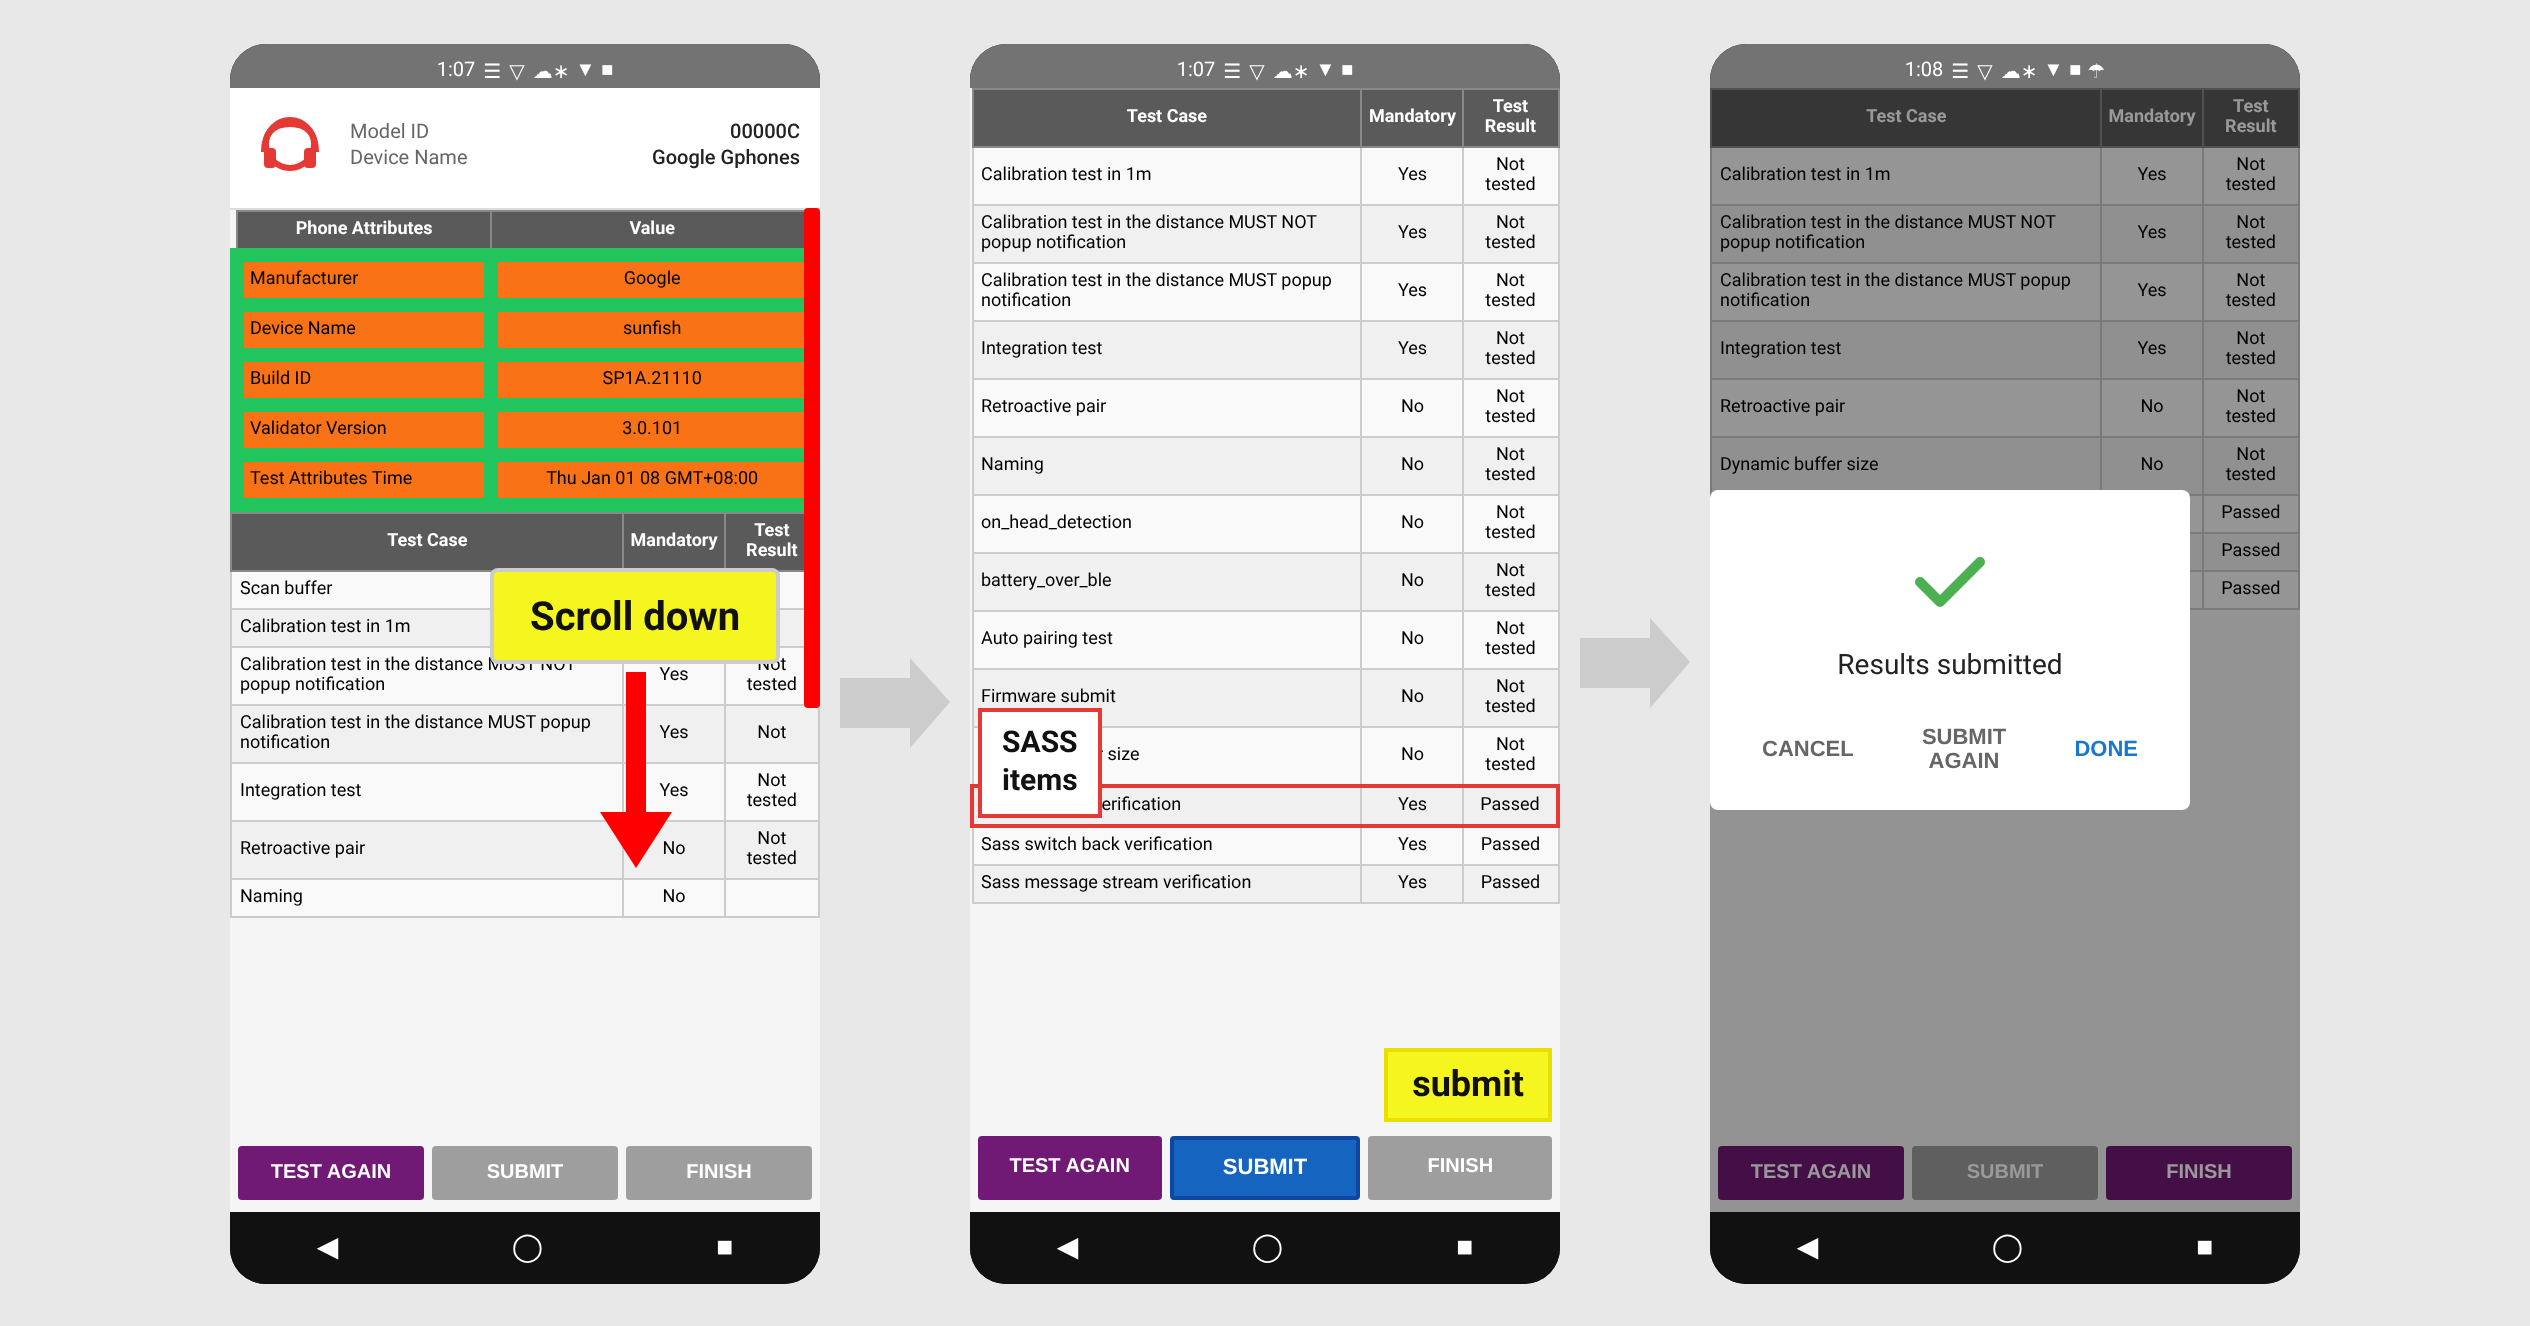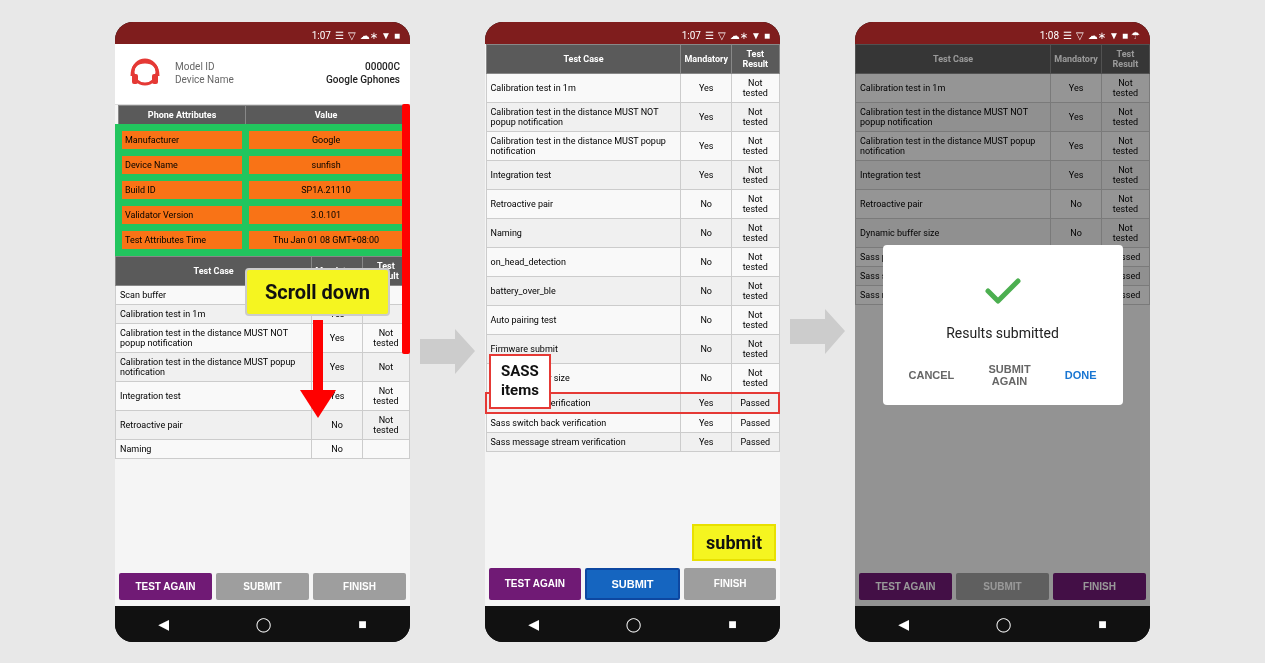--- a/index.html
+++ b/index.html
@@ -29,24 +29,24 @@
       height: 620px;
       background: #111;
       border-radius: 18px;
       overflow: hidden;
       display: flex;
       flex-direction: column;
       flex-shrink: 0;
     }
 
     .status-bar {
-      background: #7f1d1d;
+      background: #737373;
       color: white;
       display: flex;
-      justify-content: flex-end;
+      justify-content: center;
       align-items: center;
       padding: 8px 10px 2px;
       font-size: 10px;
       height: 22px;
       flex-shrink: 0;
     }
 
     .status-left { display: flex; gap: 4px; align-items: center; }
     .status-right { display: flex; gap: 3px; align-items: center; }
 
@@ -172,21 +172,20 @@
     .btn-blue { background: #701a75; color: white; }
     .btn-gray { background: #9e9e9e; color: white; }
 
     
     .dialog-overlay {
       position: absolute;
       top: 0; left: 0; right: 0; bottom: 0;
       background: rgba(0,0,0,0.4);
       display: flex;
       align-items: center;
-      justify-content: center;
       z-index: 10;
     }
 
     .dialog-box {
       background: white;
       border-radius: 4px;
       padding: 20px 16px 12px;
       width: 240px;
       text-align: center;
     }
@@ -330,21 +329,21 @@
               <td>Not tested</td>
             </tr>
           <tr>
               <td>Naming</td>
               <td>No</td>
               <td></td>
             </tr>
         </tbody>
       </table>
 
-      <div style="position:absolute; left:130px; top:224px; z-index:5;text-align:right;">
+      <div style="position:absolute; left:130px; top:240px; z-index:5;text-align:right;">
         <div style="background:#f5f520; border:2px solid #ccc; border-radius:4px; padding:10px 18px; font-size:20px; font-weight:bold; color:#111; white-space:nowrap;">Scroll down</div>
         <div style="display:flex; flex-direction:column; align-items:center; margin-top:4px;">
           <div style="width:10px; height:70px; background:red;"></div>
           <div style="width:0; height:0; border-left:18px solid transparent; border-right:18px solid transparent; border-top:28px solid red;"></div>
         </div>
       </div>
 
       <div style="flex:1;"></div>
 
       <div class="bottom-buttons">

